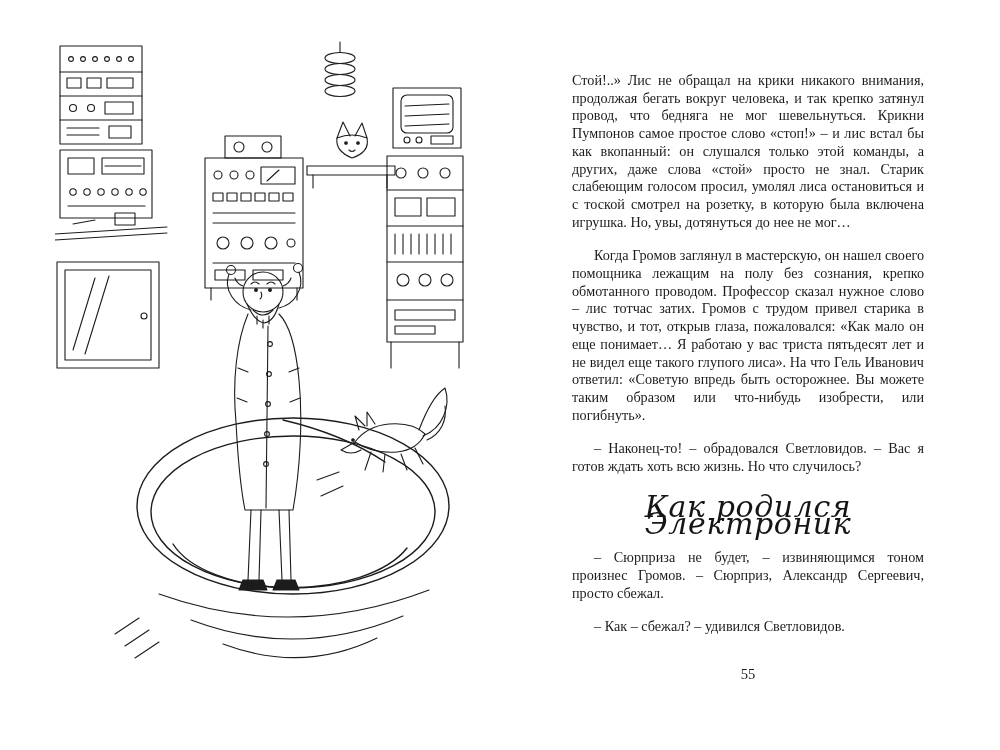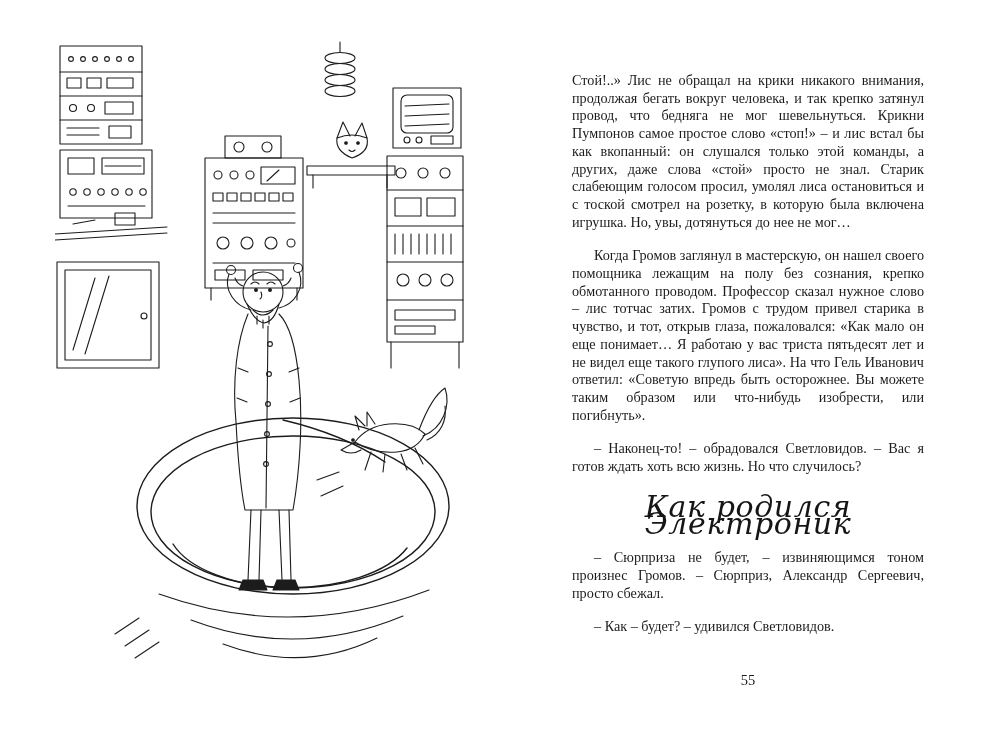--- a/index.html
+++ b/index.html
@@ -45,21 +45,20 @@
   }
   .page-number {
     position: absolute;
     left: 556px;
     top: 666px;
     width: 384px;
     text-align: center;
     font-family: "Liberation Serif", serif;
     font-size: 14.5px;
     color: #1b1b1b;
-    margin-top: 6px;
   }
   svg { display: block; }
 </style>
 </head>
 <body>
 
 <div class="spread">
 
   <div class="page-left">
     <figure class="illustration" aria-label="Черно-белый рисунок: старик, обмотанный проводом, в мастерской с приборами, вокруг него бегает игрушечный лис">
@@ -264,18 +263,18 @@
       </svg>
     </figure>
   </div>
 
   <div class="page-right">
     <p class="para first">Стой!..» Лис не обращал на крики никакого внимания, продолжая бегать вокруг человека, и так крепко затянул провод, что бедняга не мог шевельнуться. Крикни Пумпонов самое простое слово «стоп!» – и лис встал бы как вкопанный: он слушался только этой команды, а других, даже слова «стой» просто не знал. Старик слабеющим голосом просил, умолял лиса остановиться и с тоской смотрел на розетку, в которую была включена игрушка. Но, увы, дотянуться до нее не мог…</p>
     <p class="para">Когда Громов заглянул в мастерскую, он нашел своего помощника лежащим на полу без сознания, крепко обмотанного проводом. Профессор сказал нужное слово – лис тотчас затих. Громов с трудом привел старика в чувство, и тот, открыв глаза, пожаловался: «Как мало он еще понимает… Я работаю у вас триста пятьдесят лет и не видел еще такого глупого лиса». На что Гель Иванович ответил: «Советую впредь быть осторожнее. Вы можете таким образом или что-нибудь изобрести, или погибнуть».</p>
     <p class="para">– Наконец-то! – обрадовался Светловидов. – Вас я готов ждать хоть всю жизнь. Но что случилось?</p>
     <h2 class="chapter-heading">Как родился Электроник</h2>
     <p class="para">– Сюрприза не будет, – извиняющимся тоном произнес Громов. – Сюрприз, Александр Сергеевич, просто сбежал.</p>
-    <p class="para">– Как – будет? – удивился Светловидов.</p>
+    <p class="para">– Как – сбежал? – удивился Светловидов.</p>
   </div>
 
   <div class="page-number">55</div>
 
 </div>
 
 </body></html>

